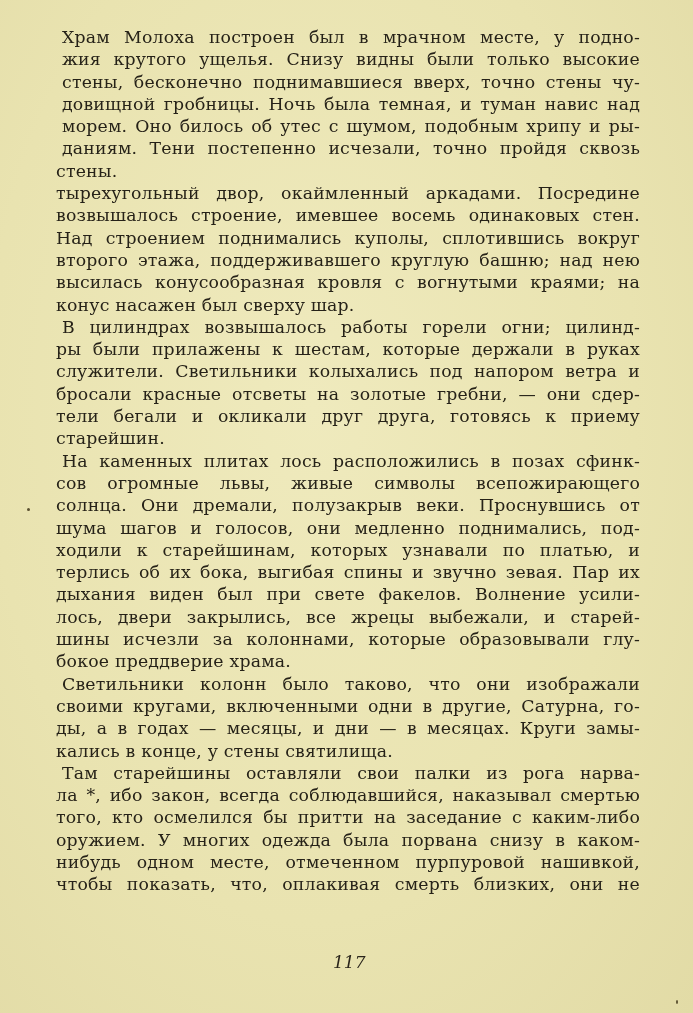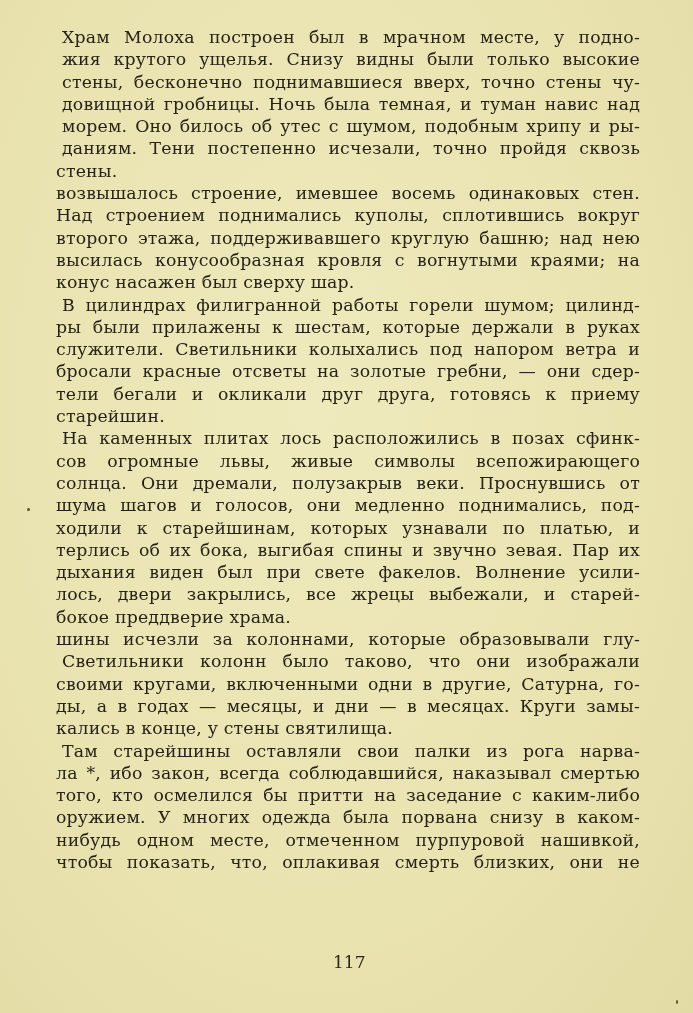--- a/index.html
+++ b/index.html
@@ -19,21 +19,21 @@
     line-height: 22.3px;
     height: 22.3px;
     white-space: nowrap;
     text-align: justify;
     text-align-last: justify;
     letter-spacing: 0.2px;
   }
   .line.last { text-align-last: left; }
   .page-number {
     position: absolute; left: 333px; top: 952px;
-    font-size: 17px; color: #2a251b;
+    font-style: italic; font-size: 17px; color: #2a251b;
   }
   .speck {
     position: absolute; width: 3px; height: 3px; border-radius: 50%;
     background: #5a5030;
   }
 </style>
 </head>
 <body>
 
 <div class="page">
@@ -42,47 +42,48 @@
     <div class="line">Храм Молоха построен был в мрачном месте, у подно-</div>
     <div class="line">жия крутого ущелья. Снизу видны были только высокие</div>
     <div class="line">стены, бесконечно поднимавшиеся вверх, точно стены чу-</div>
     <div class="line">довищной гробницы. Ночь была темная, и туман навис над</div>
     <div class="line">морем. Оно билось об утес с шумом, подобным хрипу и ры-</div>
     <div class="line">даниям. Тени постепенно исчезали, точно пройдя сквозь</div>
     <div class="line last" style="margin-left:-6px">стены.</div>
   </div>
 
   <div>
+    <div class="line" style="margin-left:-6px">тырехугольный двор, окаймленный аркадами. Посредине</div>
     <div class="line" style="margin-left:-6px">возвышалось строение, имевшее восемь одинаковых стен.</div>
     <div class="line" style="margin-left:-6px">Над строением поднимались куполы, сплотившись вокруг</div>
     <div class="line" style="margin-left:-6px">второго этажа, поддерживавшего круглую башню; над нею</div>
     <div class="line" style="margin-left:-6px">высилась конусообразная кровля с вогнутыми краями; на</div>
     <div class="line last" style="margin-left:-6px">конус насажен был сверху шар.</div>
   </div>
 
   <div>
-    <div class="line">В цилиндрах филигранной работы горели шумом; цилинд-</div>
+    <div class="line">В цилиндрах возвышалось работы горели огни; цилинд-</div>
     <div class="line" style="margin-left:-6px">ры были прилажены к шестам, которые держали в руках</div>
     <div class="line" style="margin-left:-6px">служители. Светильники колыхались под напором ветра и</div>
     <div class="line" style="margin-left:-6px">бросали красные отсветы на золотые гребни, — они сдер-</div>
     <div class="line" style="margin-left:-6px">тели бегали и окликали друг друга, готовясь к приему</div>
     <div class="line last" style="margin-left:-6px">старейшин.</div>
   </div>
 
   <div>
     <div class="line">На каменных плитах лось расположились в позах сфинк-</div>
     <div class="line" style="margin-left:-6px">сов огромные львы, живые символы всепожирающего</div>
     <div class="line" style="margin-left:-6px">солнца. Они дремали, полузакрыв веки. Проснувшись от</div>
     <div class="line" style="margin-left:-6px">шума шагов и голосов, они медленно поднимались, под-</div>
     <div class="line" style="margin-left:-6px">ходили к старейшинам, которых узнавали по платью, и</div>
     <div class="line" style="margin-left:-6px">терлись об их бока, выгибая спины и звучно зевая. Пар их</div>
     <div class="line" style="margin-left:-6px">дыхания виден был при свете факелов. Волнение усили-</div>
     <div class="line" style="margin-left:-6px">лось, двери закрылись, все жрецы выбежали, и старей-</div>
+    <div class="line" style="margin-left:-6px">шины исчезли за колоннами, которые образовывали глу-</div>
     <div class="line last" style="margin-left:-6px">бокое преддверие храма.</div>
-    <div class="line" style="margin-left:-6px">шины исчезли за колоннами, которые образовывали глу-</div>
   </div>
 
   <div>
     <div class="line">Светильники колонн было таково, что они изображали</div>
     <div class="line" style="margin-left:-6px">своими кругами, включенными одни в другие, Сатурна, го-</div>
     <div class="line" style="margin-left:-6px">ды, а в годах — месяцы, и дни — в месяцах. Круги замы-</div>
     <div class="line last" style="margin-left:-6px">кались в конце, у стены святилища.</div>
   </div>
 
   <div>

